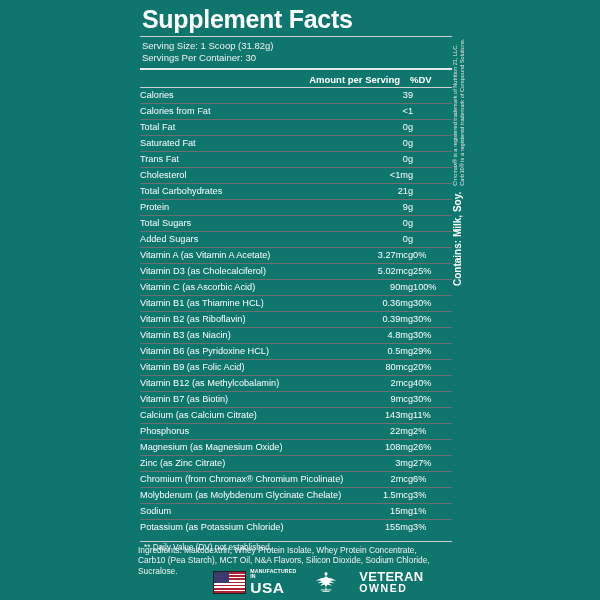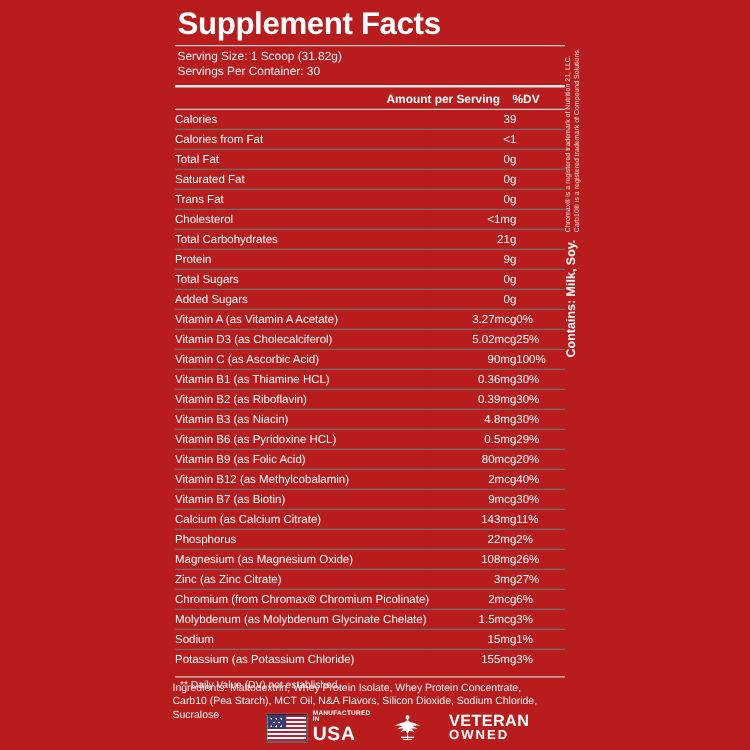--- a/index.html
+++ b/index.html
@@ -12,21 +12,21 @@
     height: 600px;
     font-family: "Liberation Sans", sans-serif;
     color: #ffffff;
     overflow: hidden;
     position: relative;
   }
 
   .page {
     position: absolute;
     inset: 0;
-    background: #b91c1c;
+    background: #0f766e;
     text-decoration: underline;
   }
 
   
   .panel {
     position: absolute;
     left: 140px;
     top: 6px;
     width: 312px;
   }

